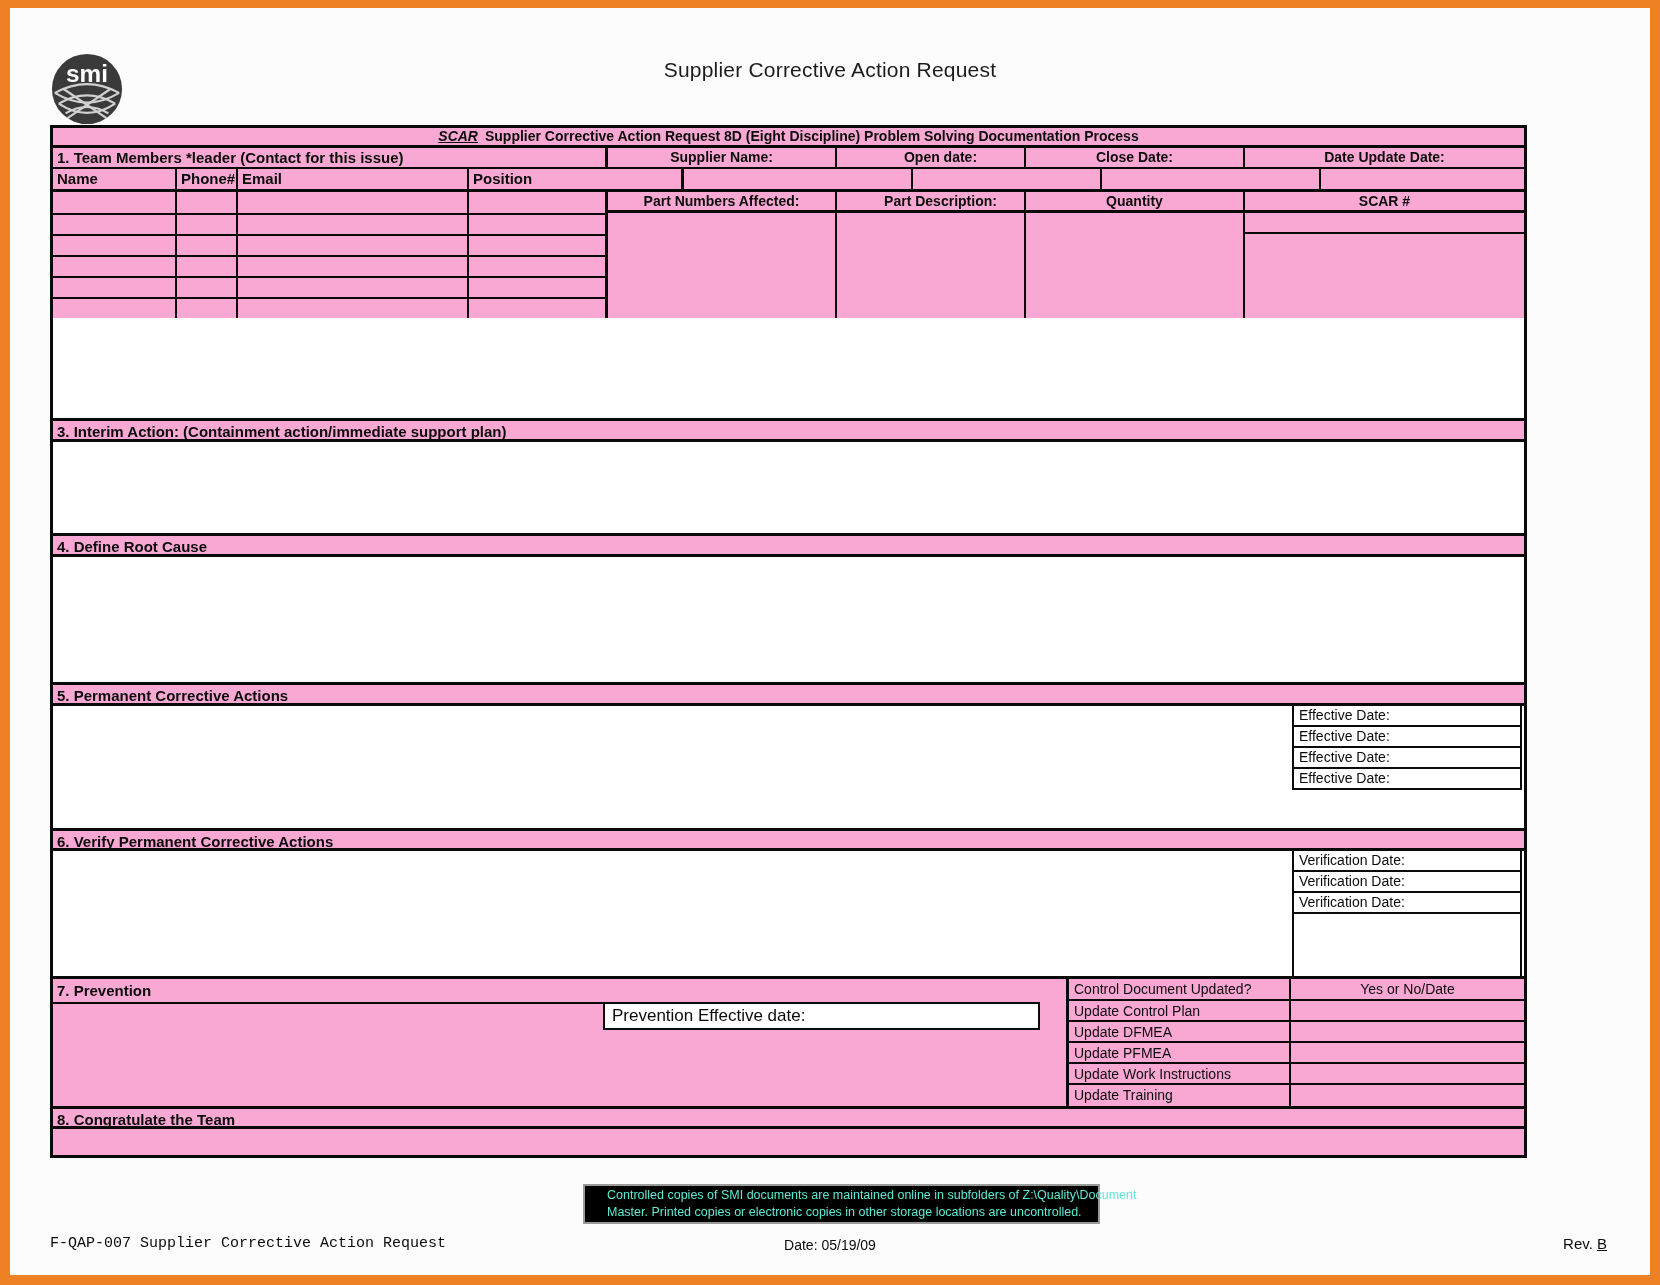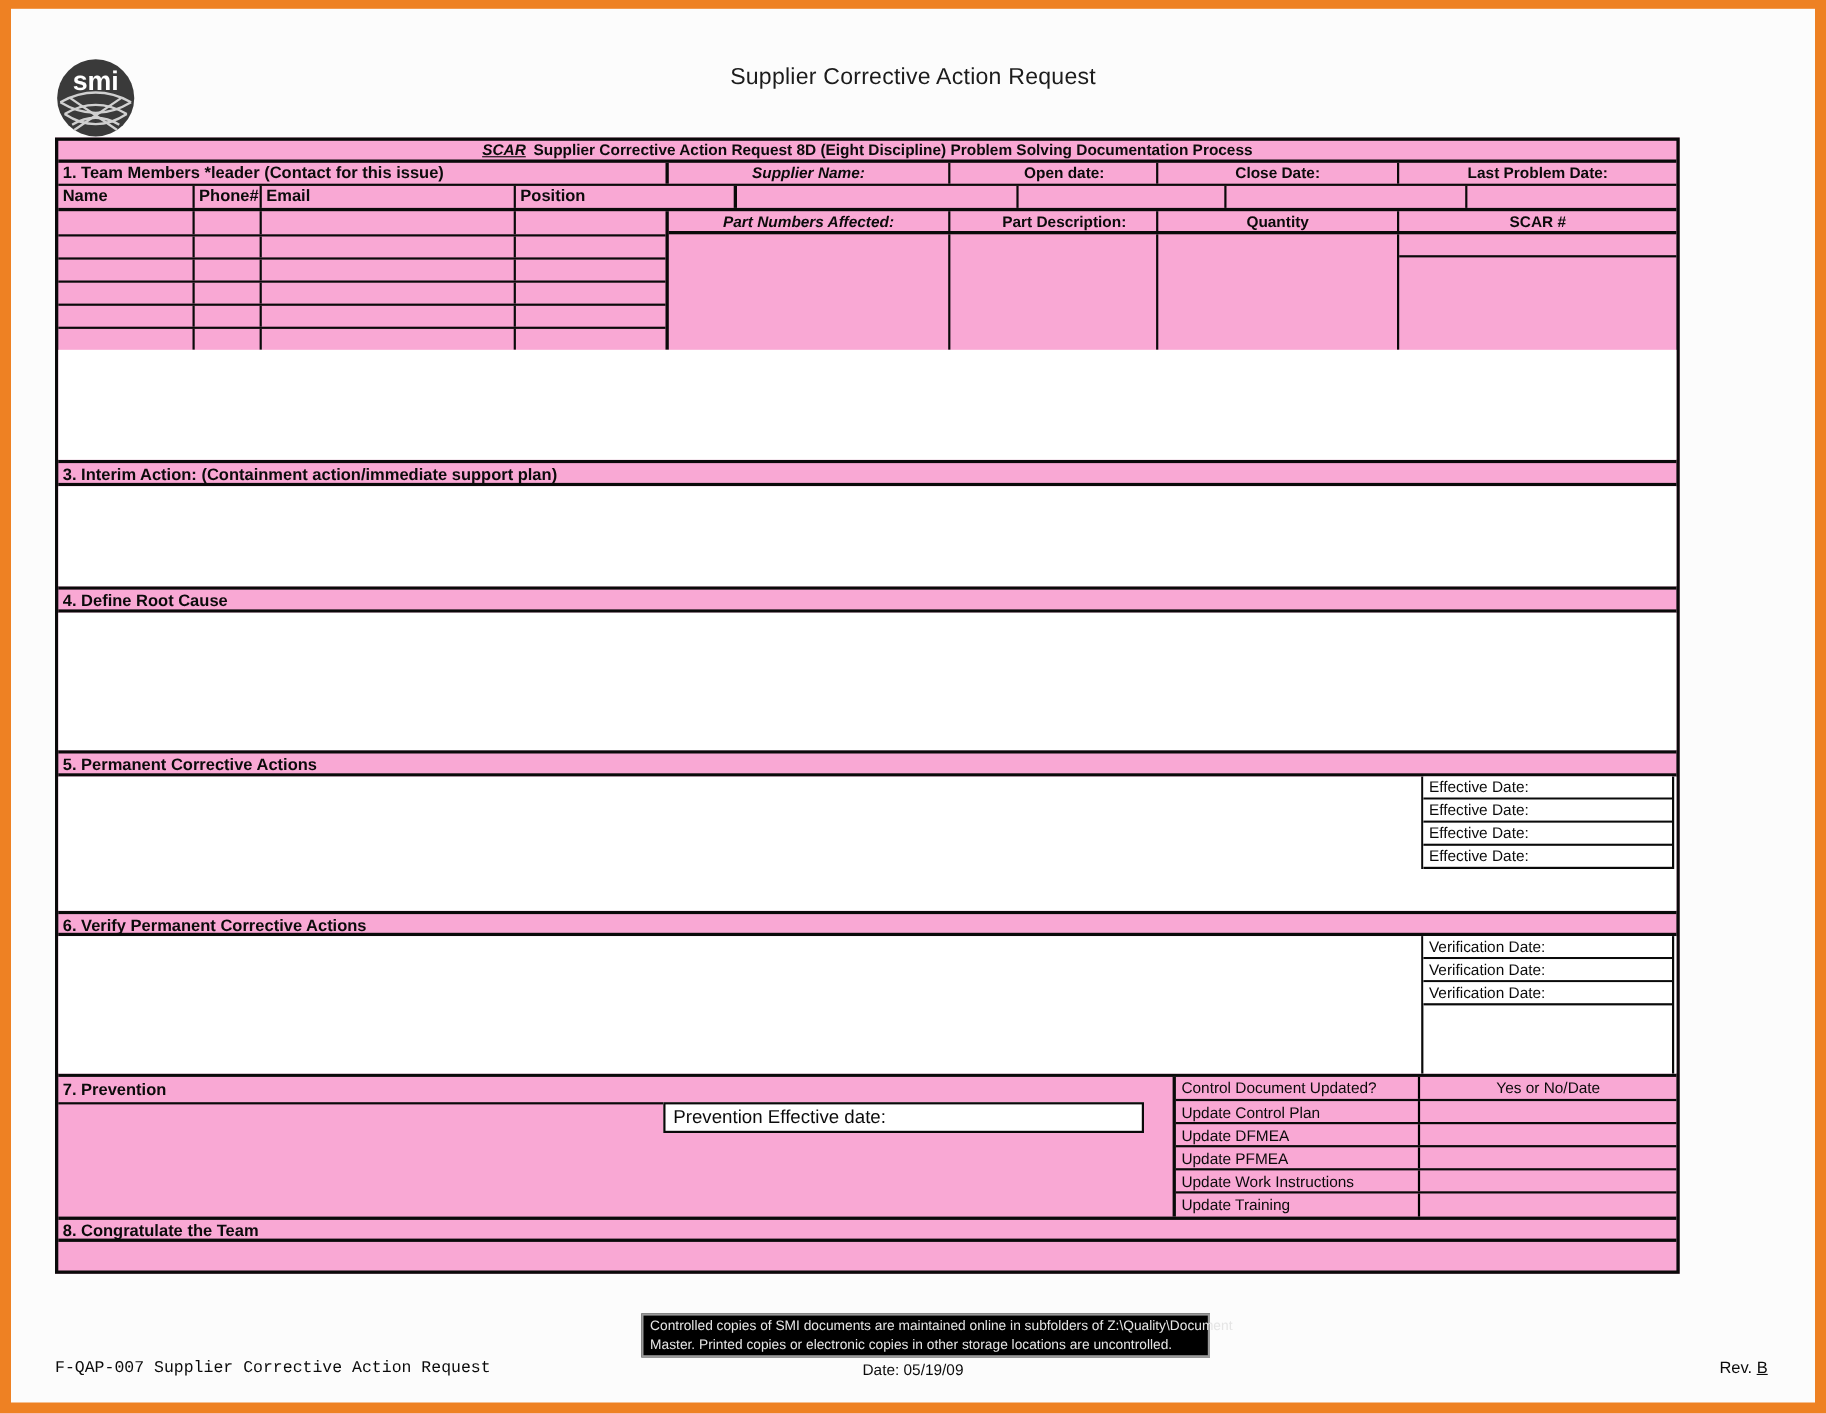--- a/index.html
+++ b/index.html
@@ -25,21 +25,21 @@
   .band1 { height:21px; border-bottom:2px solid #0a0a0a; }
   .band2 { height:23px; border-bottom:3px solid #0a0a0a; }
   .cell { height:100%; overflow:hidden; white-space:nowrap; }
   .brr2 { border-right:2px solid #0a0a0a; }
   .brr3 { border-right:3px solid #0a0a0a; }
   .pad  { padding:1px 4px 0 4px; }
   .ctr  { text-align:center; padding-top:1px; }
   .fs15 { font-size:15px; }
 
   .w-team { width:555px; }
-  .w-c1 { width:256px;font-style:italic; } .w-c2 { width:189px;padding-left:20px; } .w-c3 { width:219px; } .w-c4 { flex:1; }
+  .w-c1 { width:229px; } .w-c2 { width:189px;padding-left:20px; } .w-c3 { width:219px; } .w-c4 { flex:1; }
   .w-name { width:124px; } .w-phone { width:61px; } .w-email { width:231px; } .w-pos { flex:1; }
 
   .band3 { height:126px; display:flex; }
   .members { width:555px; border-right:3px solid #0a0a0a; display:flex; flex-direction:column; }
   .m-row { display:flex; height:21px; border-top:2px solid #0a0a0a; }
   .m-row:first-child { border-top:none; }
   .parts { flex:1; display:flex; flex-direction:column; }
   .part-heads { height:21px; display:flex; border-bottom:3px solid #0a0a0a; }
   .part-cells { flex:1; display:flex; }
   .scar-col { flex:1; display:flex; flex-direction:column; }
@@ -68,22 +68,22 @@
   .ctrl-row  { height:21px; display:flex; border-bottom:2px solid #0a0a0a; }
   .ctrl-row:last-child { border-bottom:none; }
   .ctrl-label { width:222px; border-right:2px solid #000000; padding:2px 0 0 5px;
                 font-size:14px; white-space:nowrap; overflow:hidden; }
   .ctrl-value { flex:1; }
   .ctrl-head .ctrl-value { text-align:center; padding-top:2px; font-size:14px; }
 
   .sec8-body { height:26px; }
 
   .note-box { position:absolute; left:573px; top:1176px; width:517px; height:40px;
-              background:#000; border:2px solid #9a9a9a; color:#e5e5e5;
-              font-size:12.5px; line-height:17px; padding:1px 6px; white-space:nowrap;margin-top:10px; }
+              background:#000; border:2px solid #9a9a9a; color:#5eead4;
+              font-size:12.5px; line-height:17px; padding:1px 22px; white-space:nowrap; }
   .foot-doc { position:absolute; left:40px; top:1227px; font-size:15px;font-family:Liberation Mono, monospace; }
   .foot-date { position:absolute; left:0; right:0; top:1229px; text-align:center; font-size:14px; }
   .foot-rev { position:absolute; right:43px; top:1227px; font-size:15px; }
   .u { text-decoration:underline; }
 </style>
 </head>
 <body>
 
 <div class="canvas">
   <div class="page">
@@ -108,21 +108,21 @@
 
       <div class="scar-bar">
         <span class="scar-word">SCAR</span><span>Supplier Corrective Action Request 8D (Eight Discipline) Problem Solving Documentation Process</span>
       </div>
 
       <div class="row band1">
         <div class="cell w-team brr3 pad b fs15">1. Team Members *leader (Contact for this issue)</div>
         <div class="cell w-c1 brr2 ctr b">Supplier Name:</div>
         <div class="cell w-c2 brr2 ctr b">Open date:</div>
         <div class="cell w-c3 brr2 ctr b">Close Date:</div>
-        <div class="cell w-c4 ctr b">Last Problem Date:</div>
+        <div class="cell w-c4 ctr b">Date Update Date:</div>
       </div>
 
       <div class="row band2">
         <div class="cell w-name brr2 pad b fs15">Name</div>
         <div class="cell w-phone brr2 pad b fs15">Phone#</div>
         <div class="cell w-email brr2 pad b fs15">Email</div>
         <div class="cell w-pos brr3 pad b fs15">Position</div>
         <div class="cell w-c1 brr2"></div>
         <div class="cell w-c2 brr2"></div>
         <div class="cell w-c3 brr2"></div>

